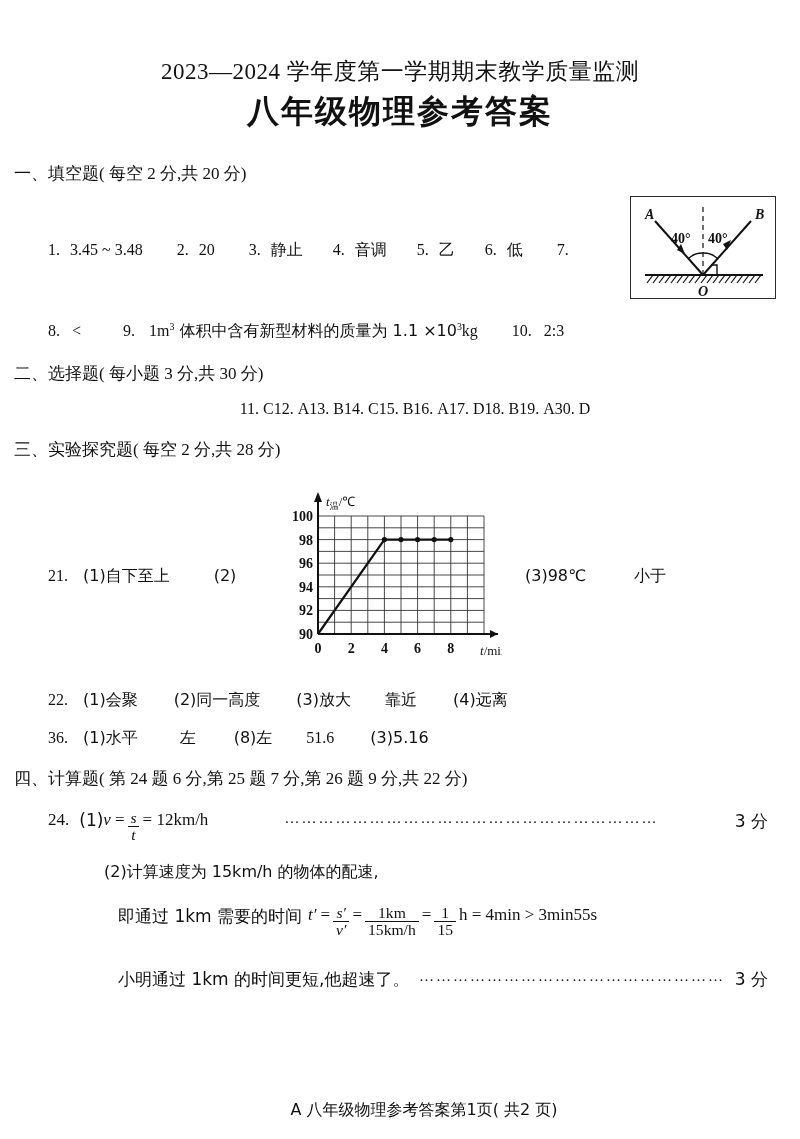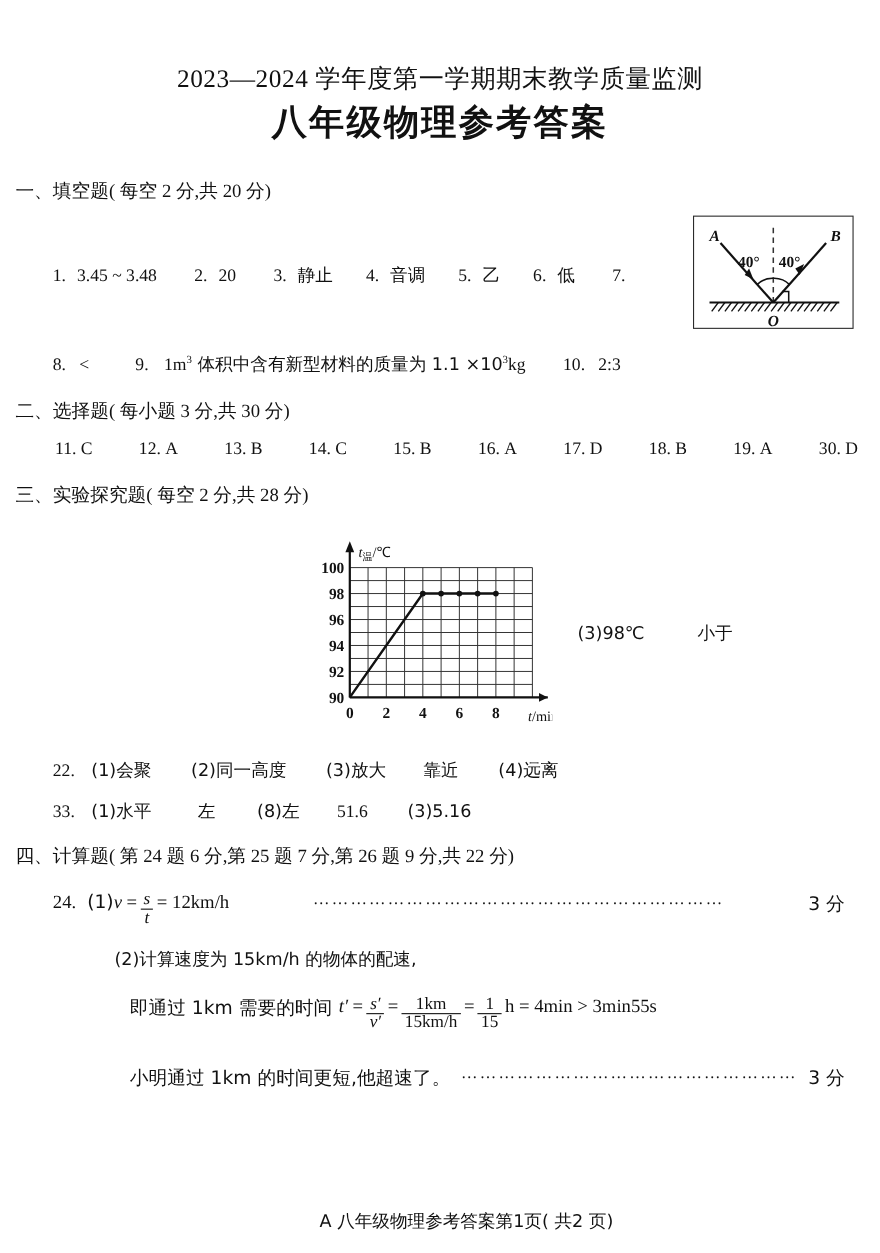--- a/index.html
+++ b/index.html
@@ -209,21 +209,21 @@
     <span>9.</span>
     <span class="sp" style="width:6px"></span>
     <span><span>1m</span><sup class="tiny">3</sup><span class="cn"> 体积中含有新型材料的质量为 1.1 ×10</span><sup class="tiny">3</sup><span>kg</span></span>
     <span class="sp" style="width:26px"></span>
     <span>10.</span>
     <span class="sp" style="width:8px"></span><span>2:3</span>
   </div>
 
   <div class="sec-head" style="top:362px">二、选择题( 每小题 3 分,共 30 分)</div>
 
-  <div class="ansrow" style="top:400px; left:50px; width:730px; display:flex; justify-content:space-between;">
+  <div class="ansrow" style="top:400px; left:50px; width:730px; display:flex; justify-content:center;">
     <span><span>11.</span>&nbsp;<span>C</span></span>
     <span><span>12.</span>&nbsp;<span>A</span></span>
     <span><span>13.</span>&nbsp;<span>B</span></span>
     <span><span>14.</span>&nbsp;<span>C</span></span>
     <span><span>15.</span>&nbsp;<span>B</span></span>
     <span><span>16.</span>&nbsp;<span>A</span></span>
     <span><span>17.</span>&nbsp;<span>D</span></span>
     <span><span>18.</span>&nbsp;<span>B</span></span>
     <span><span>19.</span>&nbsp;<span>A</span></span>
     <span><span>30.</span>&nbsp;<span>D</span></span>
@@ -274,20 +274,27 @@
         <text x="208" y="179" font-family="Liberation Serif, serif" font-size="13" fill="#111"><tspan font-style="italic">t</tspan><tspan>/min</tspan></text>
         <polyline points="46,158 112.4,63.599999999999994 129,63.599999999999994 145.6,63.599999999999994 162.2,63.599999999999994 178.8,63.599999999999994" fill="none" stroke="#111" stroke-width="2.2"></polyline>
         <circle cx="112.4" cy="63.599999999999994" r="2.6" fill="#111"></circle>
         <circle cx="129" cy="63.599999999999994" r="2.6" fill="#111"></circle>
         <circle cx="145.6" cy="63.599999999999994" r="2.6" fill="#111"></circle>
         <circle cx="162.2" cy="63.599999999999994" r="2.6" fill="#111"></circle>
         <circle cx="178.8" cy="63.599999999999994" r="2.6" fill="#111"></circle>
       </svg>
   </div>
 
+  <div class="ansrow" style="top:566px; left:48px">
+    <span>21.</span>
+    <span class="sp" style="width:7px"></span>
+    <span class="cn">(1)自下至上</span>
+    <span class="sp" style="width:36px"></span>
+    <span class="cn">(2)</span>
+  </div>
   <div class="ansrow" style="top:566px; left:525px">
     <span class="cn">(3)98℃</span>
     <span class="sp" style="width:40px"></span>
     <span class="cn">小于</span>
   </div>
 
   <div class="ansrow" style="top:690px; left:48px">
     <span>22.</span>
     <span class="sp" style="width:7px"></span>
     <span class="cn">(1)会聚</span>
@@ -295,21 +302,21 @@
     <span class="cn">(2)同一高度</span>
     <span class="sp" style="width:28px"></span>
     <span class="cn">(3)放大</span>
     <span class="sp" style="width:26px"></span>
     <span class="cn">靠近</span>
     <span class="sp" style="width:28px"></span>
     <span class="cn">(4)远离</span>
   </div>
 
   <div class="ansrow" style="top:728px; left:48px">
-    <span>33.</span>
+    <span>36.</span>
     <span class="sp" style="width:7px"></span>
     <span class="cn">(1)水平</span>
     <span class="sp" style="width:34px"></span>
     <span class="cn">左</span>
     <span class="sp" style="width:30px"></span>
     <span class="cn">(8)左</span>
     <span class="sp" style="width:26px"></span>
     <span>51.6</span>
     <span class="sp" style="width:28px"></span>
     <span class="cn">(3)5.16</span>

